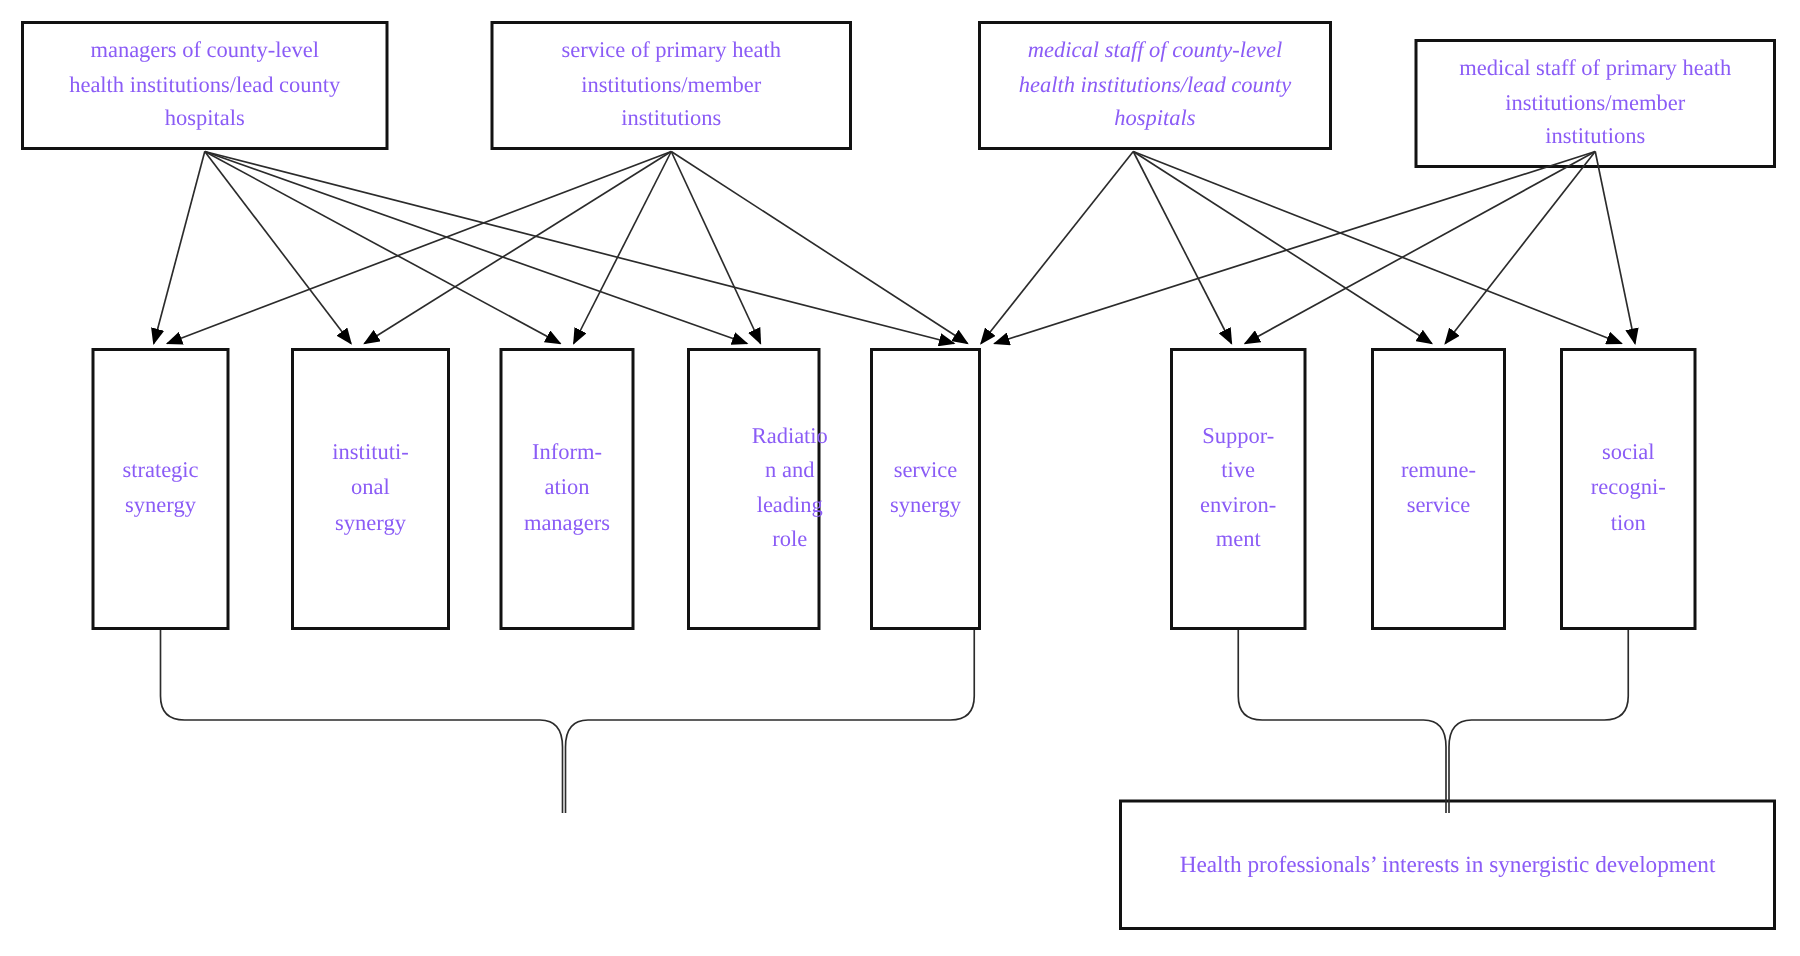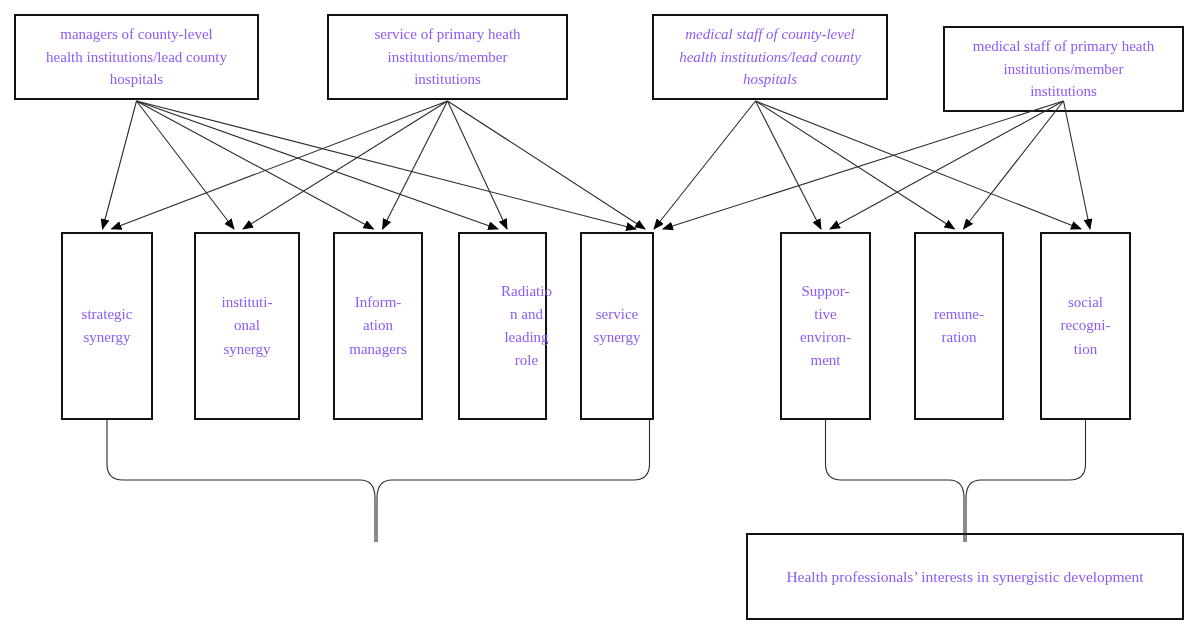--- a/index.html
+++ b/index.html
@@ -83,21 +83,21 @@
 synergy</span>
   </div>
   <div class="box mid-box" id="m6">
     <span class="lbl">Suppor-
 tive
 environ-
 ment</span>
   </div>
   <div class="box mid-box" id="m7">
     <span class="lbl">remune-
-ration</span>
+service</span>
   </div>
   <div class="box mid-box" id="m8">
     <span class="lbl">social
 recogni-
 tion</span>
   </div>
 
   <div class="box bot-box" id="b2">
     <span class="lbl">Health professionals’ interests in synergistic development</span>
   </div>

